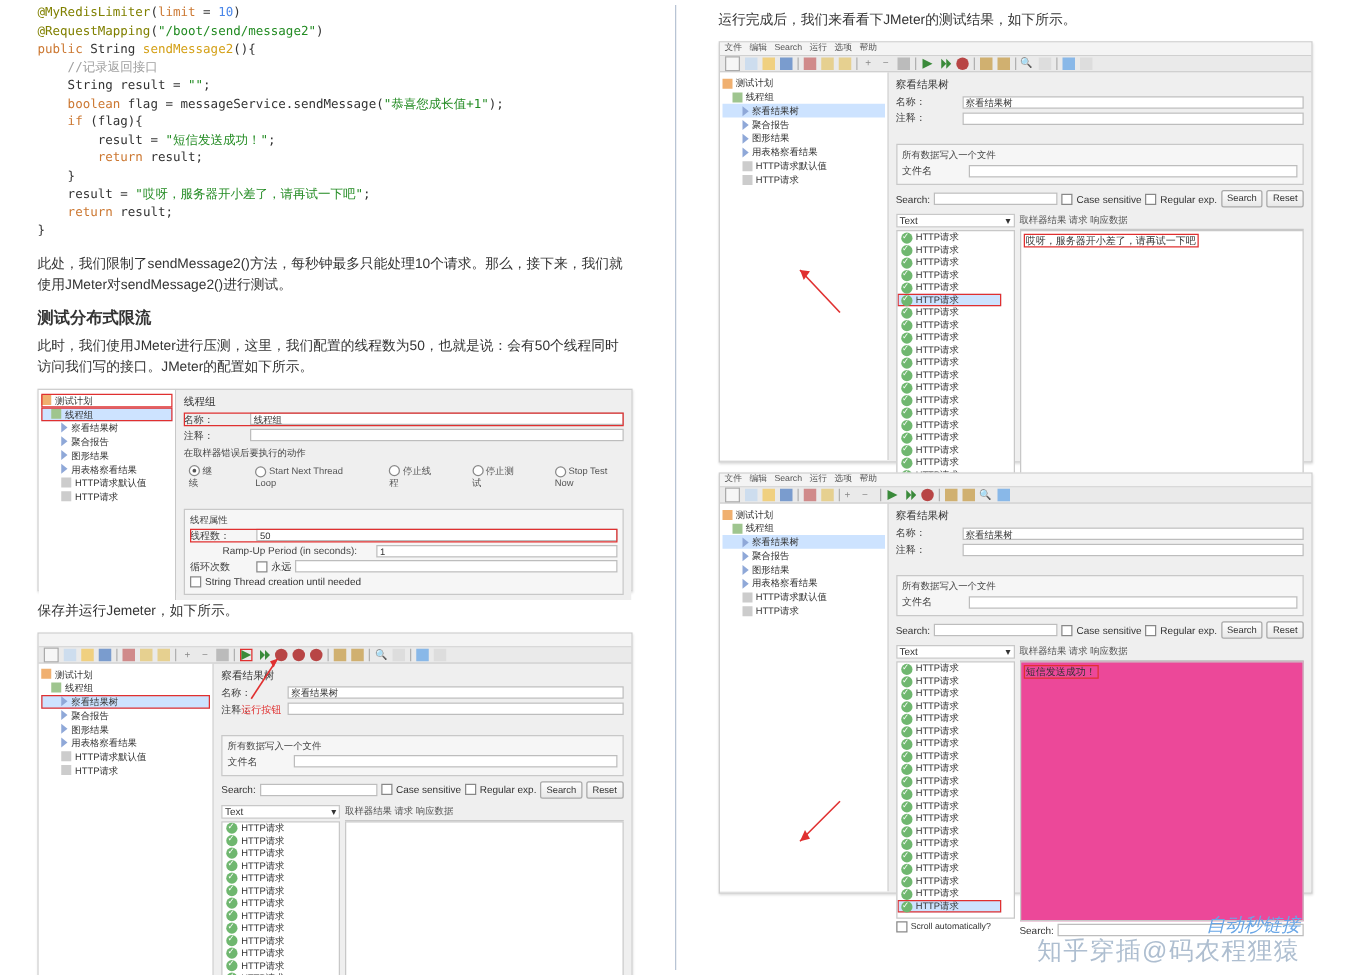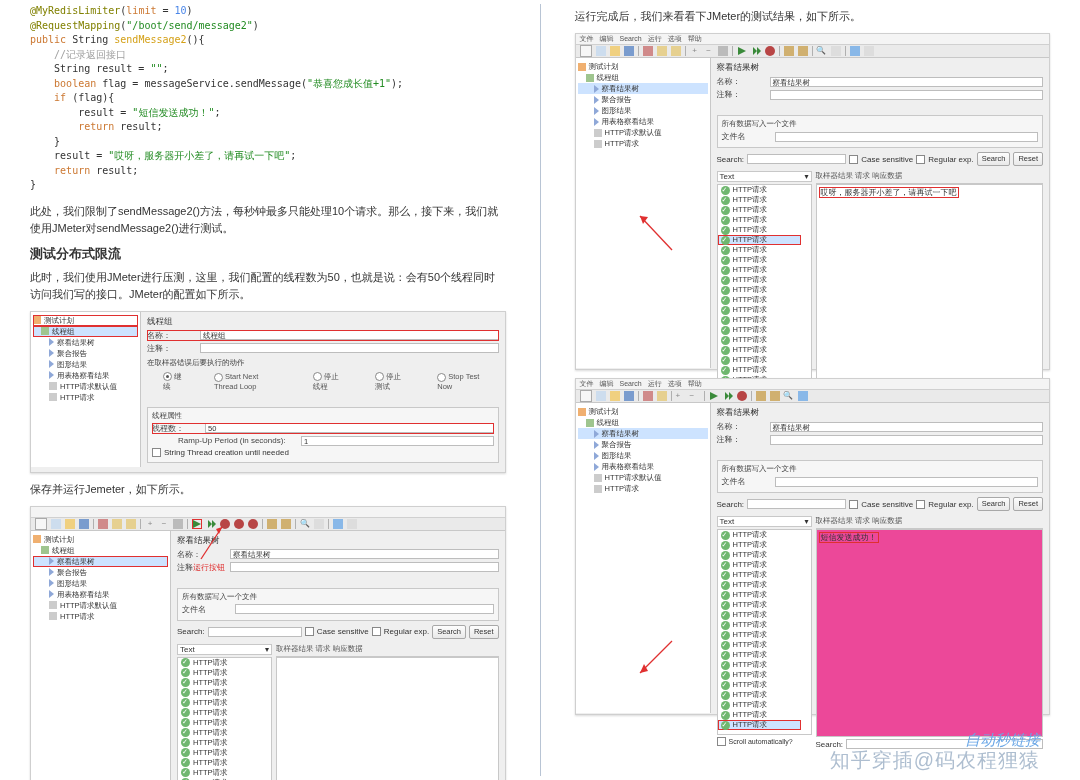--- a/index.html
+++ b/index.html
@@ -36,21 +36,21 @@
   .ico-ok{width:9px;height:9px;border-radius:50%;background:#6fb76f;display:inline-block;position:relative;}
   .ico-ok::after{content:"✓";position:absolute;color:#fff;font-size:7px;left:1px;top:-1px;}
   .redbox{outline:1.4px solid #e03030;outline-offset:-1px;}
   .panel{flex:1;background:#efefef;padding:4px 6px;box-sizing:border-box;font-size:8px;}
   .panel .hdr{font-size:8.5px;margin-bottom:2px;}
   .panel .row{display:flex;align-items:center;gap:3px;margin:2px 0;}
   .panel .rowlabel{min-width:50px;color:#444;}
   .panel .inp{flex:1;height:10px;border:1px solid #bdbdbd;background:#fff;box-sizing:border-box;padding:0 2px;line-height:10px;font-size:7.5px;}
   .chk{width:9px;height:9px;border:1px solid #888;background:#fff;display:inline-block;box-sizing:border-box;}
   .btn{border:1px solid #a8a8a8;background:linear-gradient(#fdfdfd,#e8e8e8);padding:0 4px;height:12px;line-height:11px;font-size:7.5px;border-radius:2px;}
-  .radiorow{display:flex;gap:31px;font-size:7.5px;align-items:center;margin:4px 16px;color:#555;justify-content:flex-end;}
+  .radiorow{display:flex;gap:31px;font-size:7.5px;align-items:center;margin:4px 4px;color:#555;justify-content:flex-end;}
   .radio{width:7px;height:7px;border:1px solid #888;border-radius:50%;background:#fff;display:inline-block;vertical-align:middle;margin-right:2px;}
   .radio.on::after{content:"";display:block;width:3px;height:3px;background:#555;border-radius:50%;margin:1.5px;}
   .subbox{border:1px solid #c8c8c8;background:#f6f6f6;padding:3px 4px;margin-top:15px;}
   .fieldlbl{font-size:7.5px;color:#444;}
   .annot{color:#e03030;font-size:8px;position:absolute;}
   
   .rlist{background:#fff;border:1px solid #c8c8c8;padding-right:10px;height:170px;overflow:hidden;box-sizing:border-box;}
   .rlist .rr{display:flex;align-items:center;gap:3px;padding:0 3px;font-size:7.5px;line-height:10px;}
   .rtabs{font-size:7.5px;color:#555;border-bottom:1px solid #c8c8c8;padding:2px 0;display:flex;gap:8px;}
   .ftxt{font-size:8px;color:#333;}
@@ -143,20 +143,26 @@
             <div class="fieldlbl" style="margin-bottom:2px;">线程属性</div>
             <div class="row redbox">
                 <span class="rowlabel">线程数：</span>
                 <div class="inp"><span>50</span></div>
               </div>
             <div class="row">
                 <span class="rowlabel" style="min-width:120px;padding-left:26px;">Ramp-Up Period (in seconds):</span>
                 <div class="inp"><span>1</span></div>
               </div>
             <div class="row">
+                <span class="rowlabel">循环次数</span>
+                <span class="chk"></span>
+                <span>永远</span>
+                <div class="inp" style="flex:1;"></div>
+              </div>
+            <div class="row">
                 <span class="chk"></span>
                 <span>String Thread creation until needed</span>
               </div>
           </div>
         </div>
       </div>
     </div>
 
     <p class="txt">保存并运行Jemeter，如下所示。</p>
 

